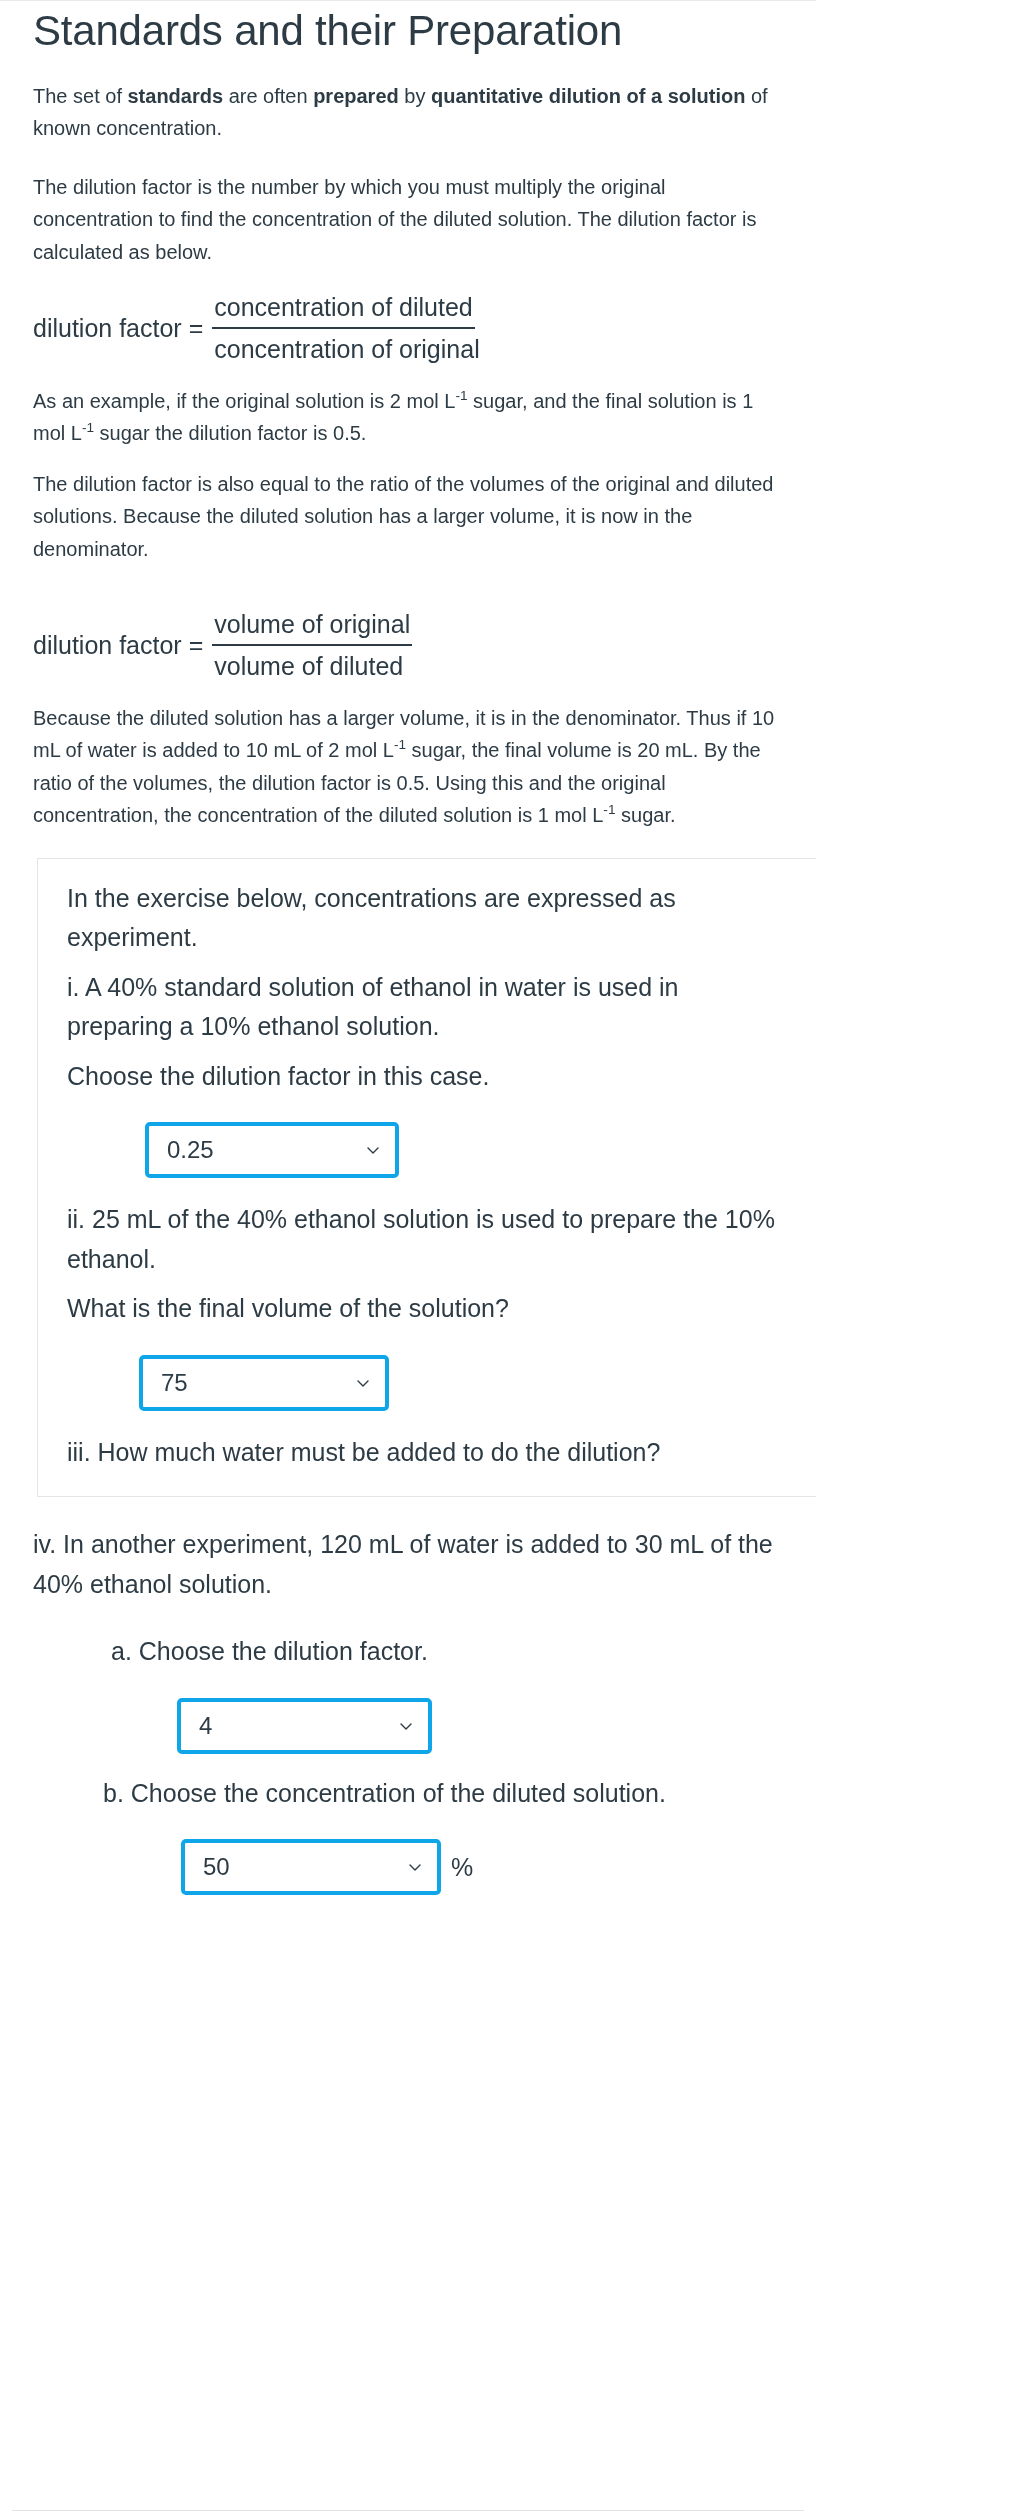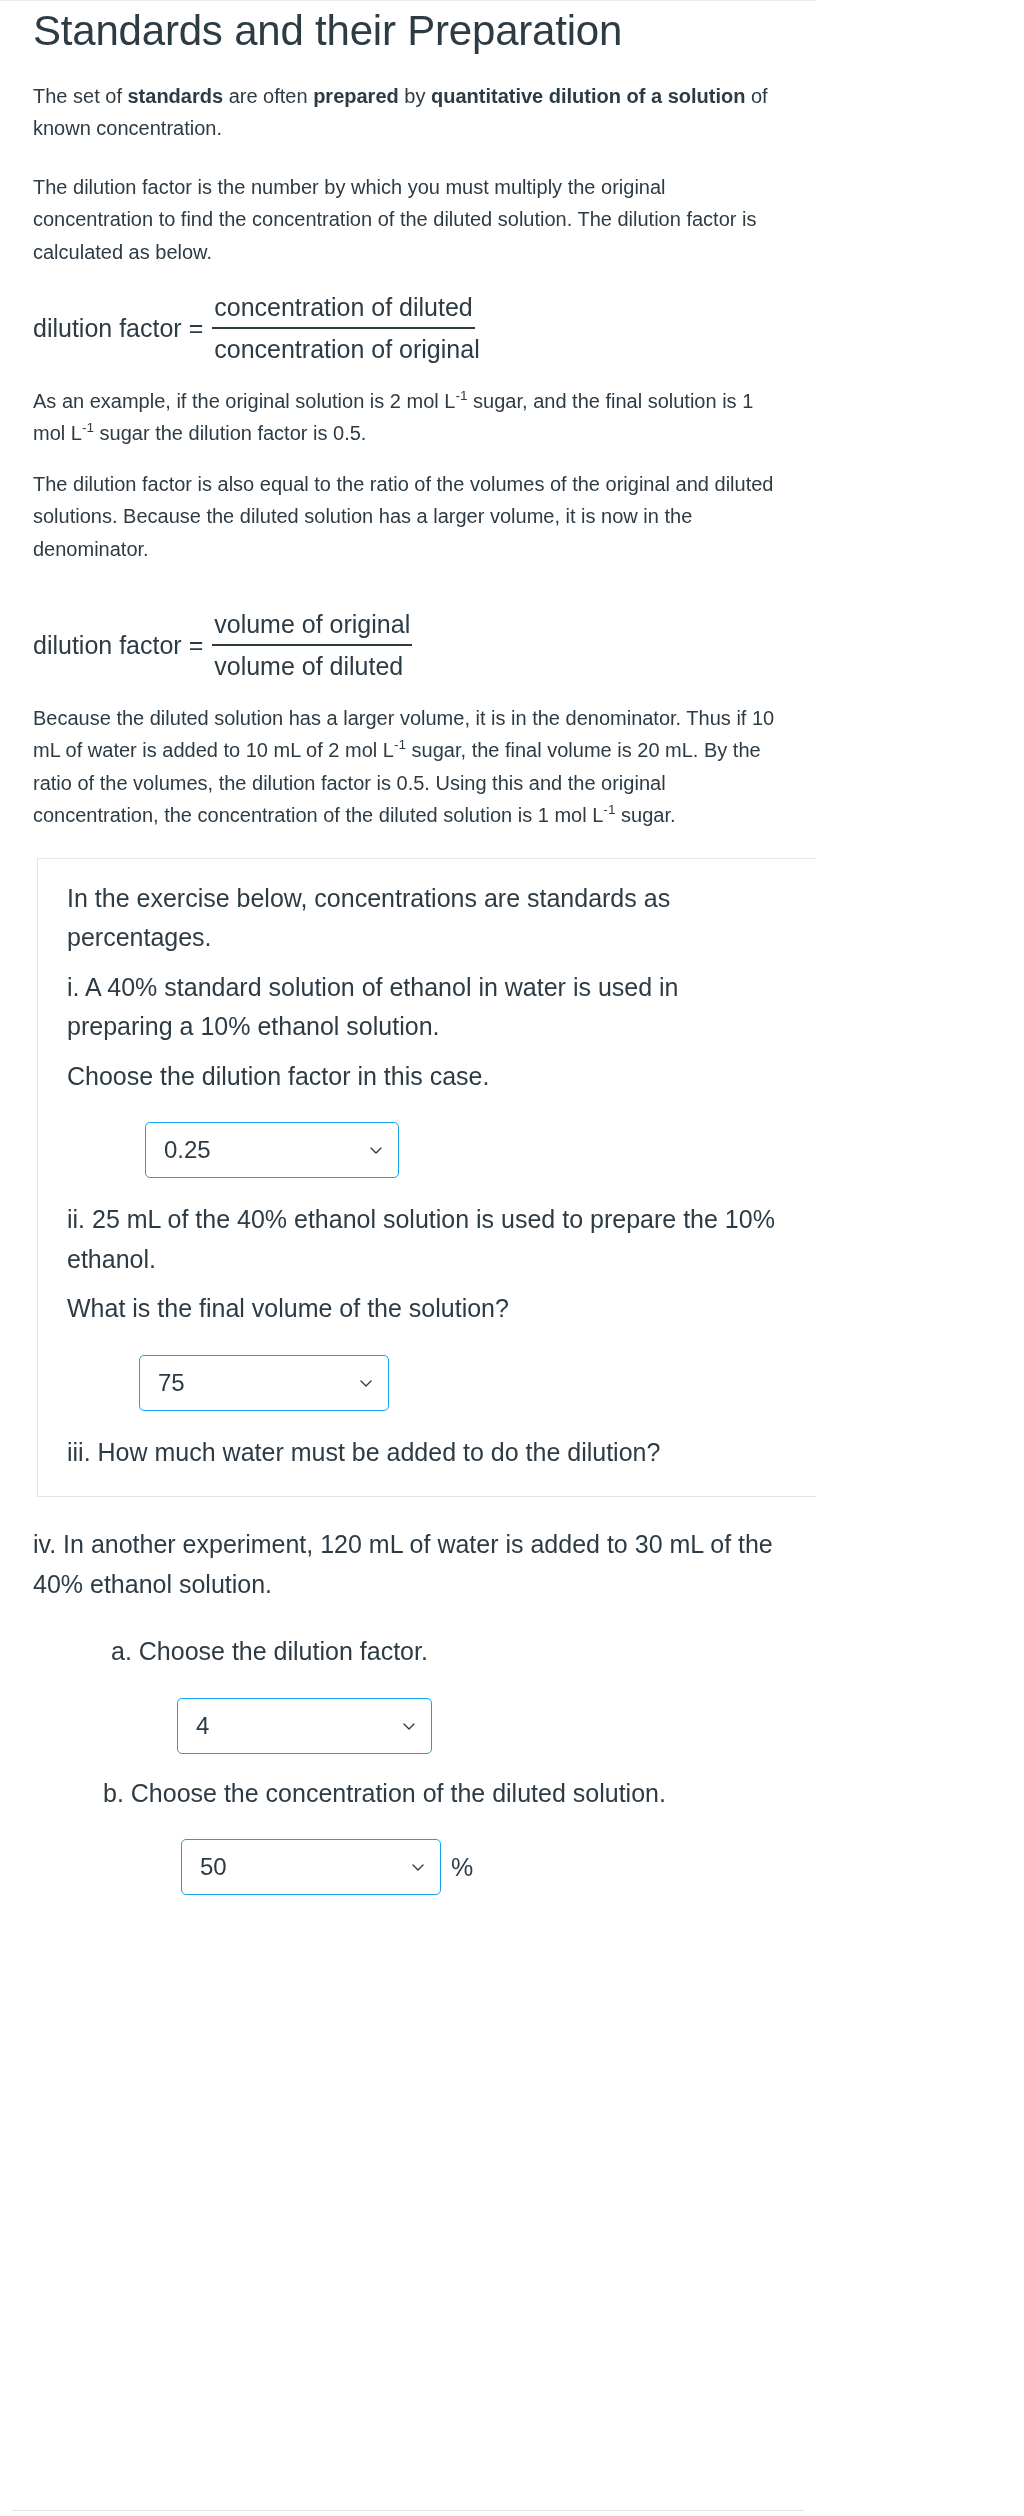--- a/index.html
+++ b/index.html
@@ -107,21 +107,21 @@
   .select-row {
     display: flex;
     align-items: center;
     margin-top: 26px;
   }
 
   .sel {
     position: relative;
     box-sizing: border-box;
     height: 56px;
-    border: 1px solid #0ea5e9;
+    border: 4px solid #0ea5e9;
     border-radius: 5px;
     background: #ffffff;
     display: flex;
     align-items: center;
     padding: 0 40px 0 18px;
     font-size: 24px;
     color: #2D3B45;
     cursor: pointer;
     font-family: "Liberation Sans", sans-serif;
   }
@@ -186,21 +186,21 @@
       <span class="frac">
         <span class="num">volume of original</span>
         <span class="den">volume of diluted</span>
       </span>
     </div>
 
     <p class="para tight"><span>Because the diluted solution has a larger volume, it is in the denominator. Thus if 10 mL of water is added to 10 mL of 2 mol L</span><sup class="exp">-1</sup><span> sugar, the final volume is 20 mL. By the ratio of the volumes, the dilution factor is 0.5. Using this and the original concentration, the concentration of the diluted solution is 1 mol L</span><sup class="exp">-1</sup><span>  sugar.</span></p>
 
     <div class="exercise-panel">
 
-      <p class="q-text first">In the exercise below, concentrations are standards as percentages.</p>
+      <p class="q-text first">In the exercise below, concentrations are expressed as experiment.</p>
 
       <p class="q-text">i. A 40% standard solution of ethanol in water is used in preparing a 10% ethanol solution.</p>
       <p class="q-text">Choose the dilution factor in this case.</p>
 
       <div class="select-row indent-1">
         <div class="sel" style="width:254px;">
           <span>0.25</span>
           <span class="chev">
             <svg width="16" height="16" viewBox="0 0 16 16">
                 <path d="M3 6 L8 11 L13 6" fill="none" stroke="#2D3B45" stroke-width="1.4" stroke-linecap="round" stroke-linejoin="round"></path>

